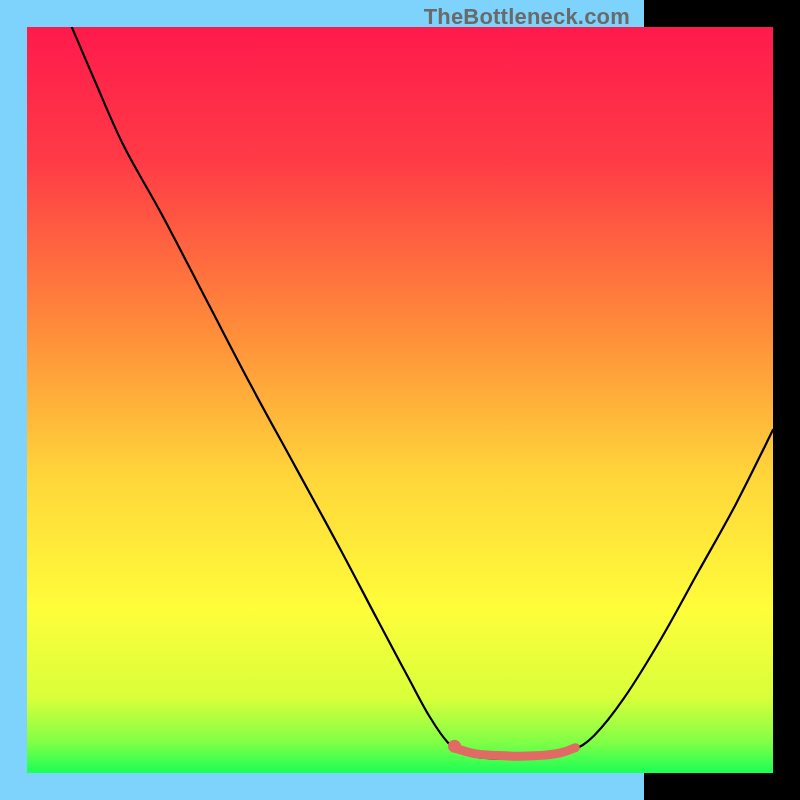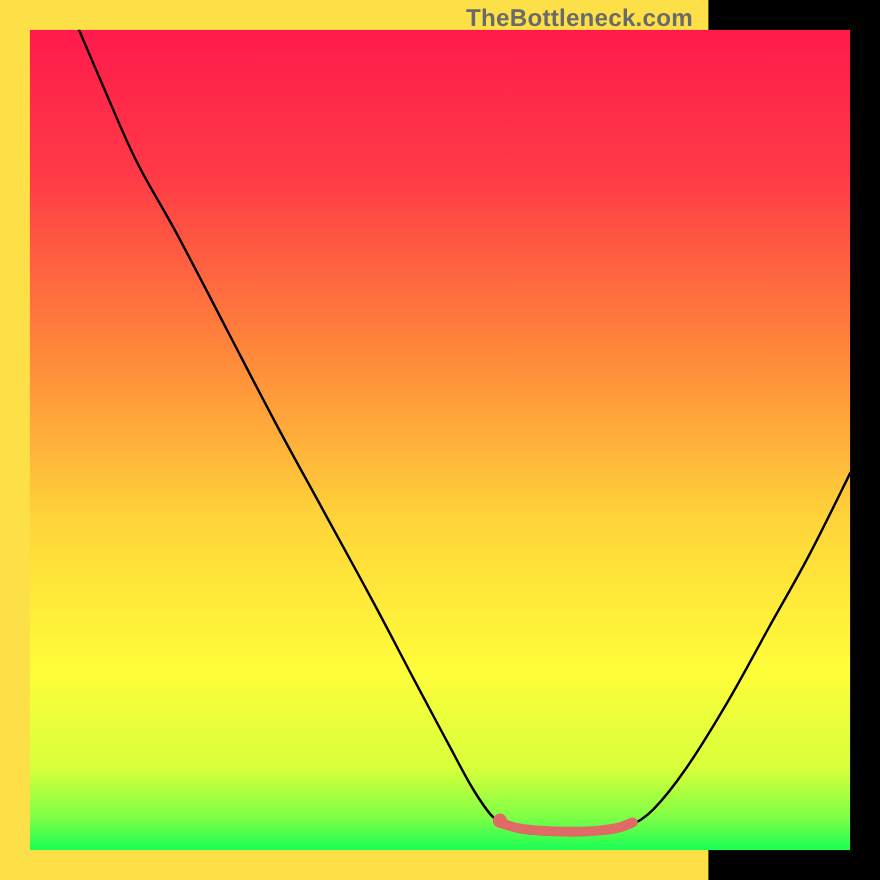--- a/index.html
+++ b/index.html
@@ -1,21 +1,21 @@
 <!DOCTYPE html>
 <html><head>
 <meta charset="utf-8">
 <style>
   * { margin: 0; padding: 0; box-sizing: border-box; }
   html, body { width: 800px; height: 800px; overflow: hidden; background: #000; }
   .frame {
     position: relative;
     width: 644px;
     height: 800px;
-    background: #fde047;
+    background: #7dd3fc;
   }
   .watermark {
     position: absolute;
     top: 4px;
     right: 14px;
     font-family: Arial, Helvetica, sans-serif;
     font-size: 22px;
     font-weight: 600;
     color: #6a6a6a;
     letter-spacing: 0.2px;

